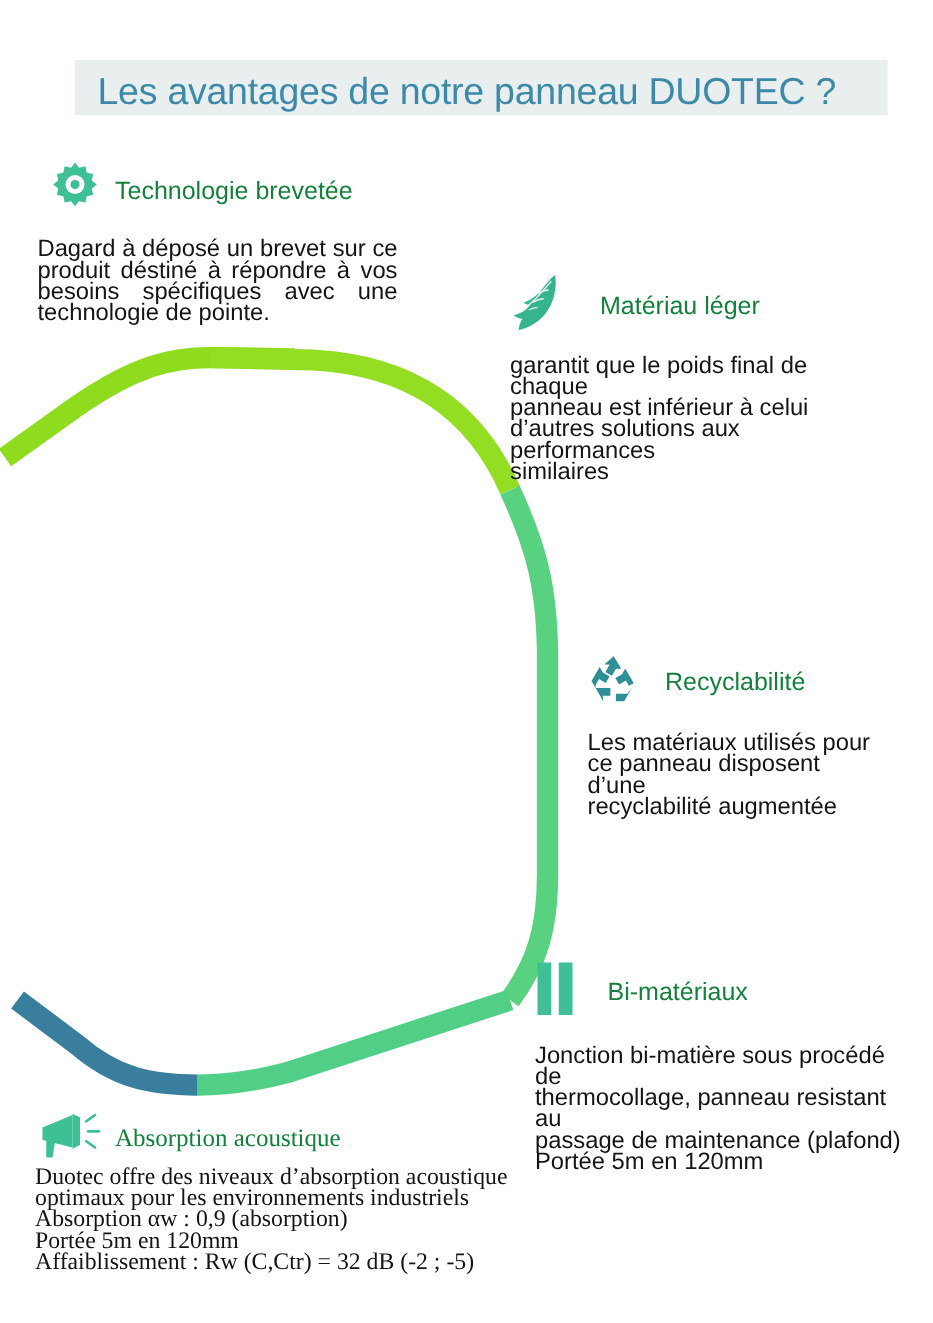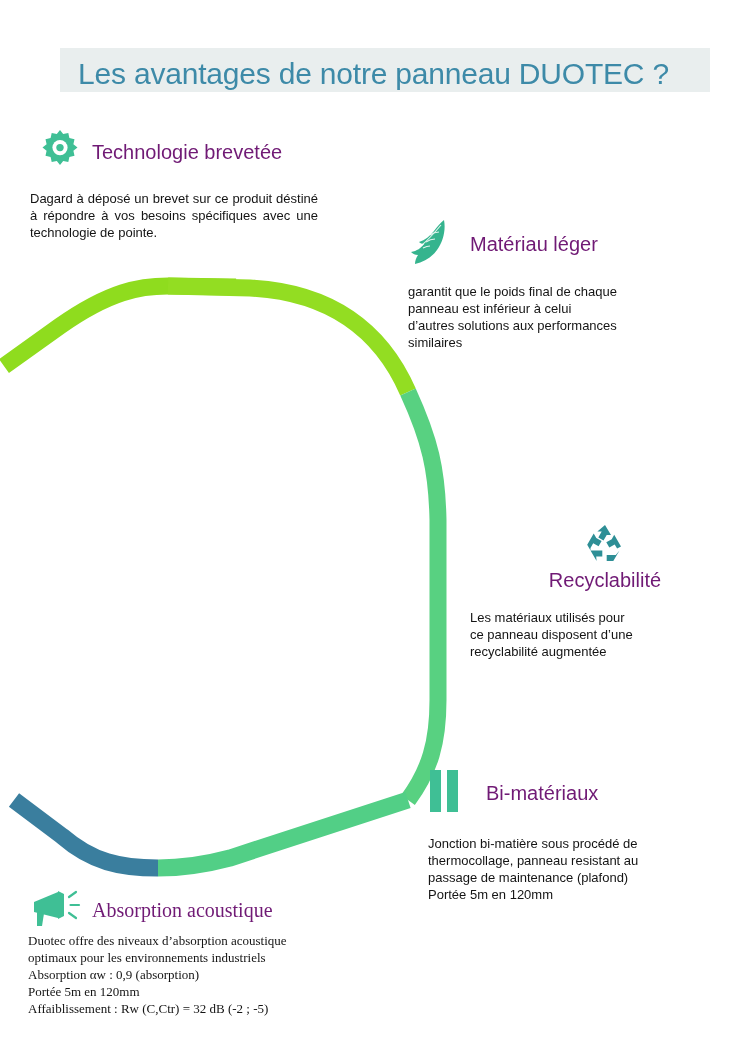--- a/index.html
+++ b/index.html
@@ -28,37 +28,37 @@
   }
 
   
   .ribbon{position:absolute;left:0;top:0;width:746px;height:1058px;}
 
   
   .feature{position:absolute;}
   .feat-head{display:flex;align-items:center;gap:10px;}
   .feat-icon{flex:0 0 auto;display:block;}
   .feat-title{
-    font-size:20px;line-height:24px;color:#701a75;white-space:nowrap;
+    font-size:20px;line-height:24px;color:#15803d;white-space:nowrap;
   }
   .feat-body{
-    font-size:13px;line-height:17px;color:#141414;
+    font-size:19px;line-height:17px;color:#141414;
   }
 
   
   #f-tech{left:30px;top:128px;width:300px;}
   #f-tech .feat-head{margin-left:8px;}
   #f-tech .feat-body{margin-top:14px;text-align:justify;width:288px;}
 
   #f-leger{left:408px;top:218px;width:300px;}
-  #f-leger .feat-head{gap:16px;}
+  #f-leger .feat-head{gap:26px;}
   #f-leger .feat-body{margin-top:13px;width:290px;}
 
   #f-recy{left:470px;top:522px;width:270px;}
-  #f-recy .feat-head{gap:0;flex-direction:column;}
+  #f-recy .feat-head{gap:20px;}
   #f-recy .feat-body{margin-top:17px;width:230px;}
 
   #f-bimat{left:428px;top:768px;width:300px;}
   #f-bimat .feat-head{gap:24px;}
   #f-bimat .feat-body{margin-top:17px;width:300px;}
 
   #f-abs{left:28px;top:888px;width:420px;font-family:Liberation Serif, serif;}
   #f-abs .feat-head{gap:8px;}
   #f-abs .feat-body{width:400px;}
   #f-abs .feat-body .l1{text-align:justify;width:378px;}

